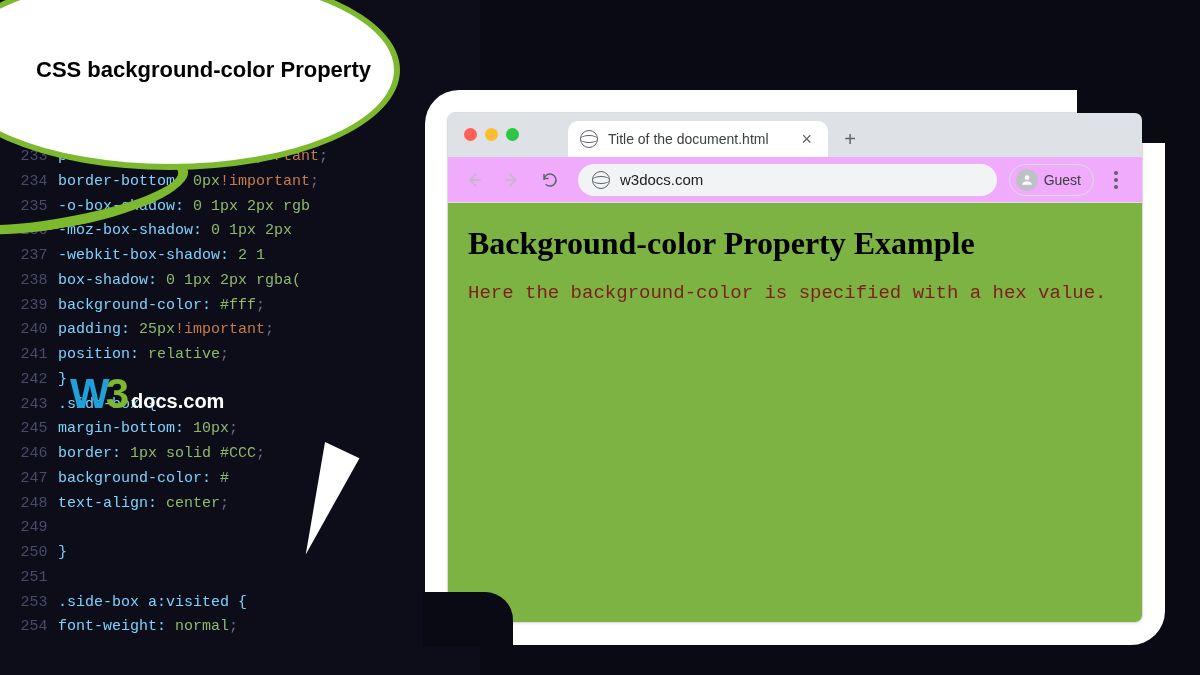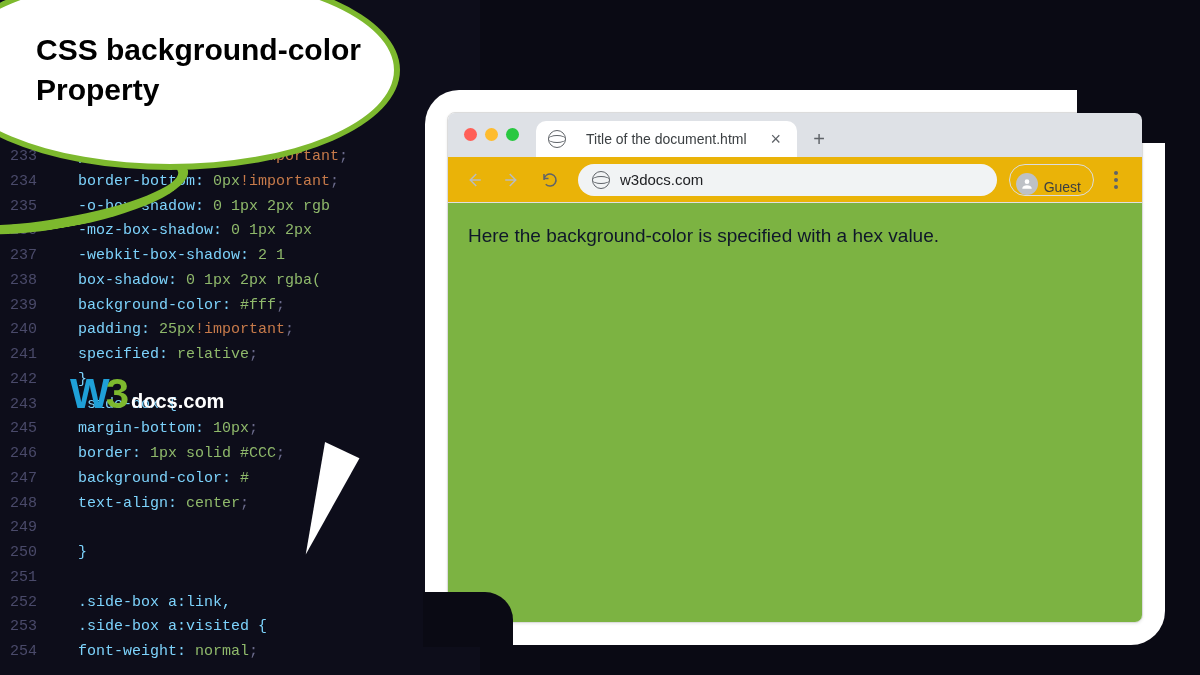--- a/index.html
+++ b/index.html
@@ -23,42 +23,42 @@
       font-family: "Courier New", monospace;
       font-size: 15px;
       line-height: 1.65;
       color: #6a6a8a;
       padding-left: 10px;
       padding-top: 145px;
       filter: blur(0.6px);
       overflow: hidden;
     }
     .code-line { white-space: nowrap; }
-    .ln { display: inline-block; width: 48px; color: #4a4a6a; text-align: left; margin-right: 20px; }
+    .ln { display: inline-block; width: 48px; color: #4a4a6a; text-align: center; margin-right: 0; }
     .kw { color: #7dd3fc; }
     .val { color: #8fb96b; }
     .imp { color: #c77a4a; }
 
     
     .bubble {
       position: absolute;
       left: -60px;
       top: -30px;
       width: 460px;
       height: 200px;
       background: #fff;
       border: 6px solid #7db92e;
       border-radius: 50%;
       display: flex;
       align-items: center;
       padding-left: 90px;
       z-index: 5;
     }
     .bubble-title {
-      font-size: 30px;
+      font-size: 22px;
       font-weight: 800;
       color: #000;
       line-height: 1.35;
       font-family: "Segoe UI", Arial, sans-serif;
     }
     .bubble-inner-ring {
       position: absolute;
       left: -70px;
       top: 158px;
       width: 260px;
@@ -168,28 +168,28 @@
       position: absolute;
       left: 16px;
       top: 15px;
     }
     .tl { width: 13px; height: 13px; border-radius: 50%; }
     .tl-red { background: #ff5f57; }
     .tl-yellow { background: #febc2e; }
     .tl-green { background: #28c840; }
 
     .tab {
-      margin-left: 76px;
+      margin-left: 108px;
       height: 36px;
       background: #fff;
       border-radius: 10px 10px 0 0;
       display: flex;
       align-items: center;
       padding: 0 12px;
-      gap: 20px;
+      gap: 10px;
       min-width: 260px;
     }
     .tab-favicon {
       width: 18px; height: 18px;
       border-radius: 50%;
       border: 1.5px solid #5f6368;
       display: flex; align-items: center; justify-content: center;
       position: relative;
     }
     .tab-favicon::before {
@@ -209,21 +209,21 @@
       color: #5f6368;
       font-size: 20px;
       margin-left: 8px;
       margin-bottom: 4px;
       cursor: pointer;
     }
 
     
     .toolbar {
       height: 46px;
-      background: #eab308;
+      background: #f0abfc;
       border-bottom: 1px solid #e0e0e0;
       display: flex;
       align-items: center;
       padding: 0 10px;
       gap: 6px;
     }
     .nav-btn {
       width: 32px; height: 32px;
       display: flex; align-items: center; justify-content: center;
       color: #5f6368;
@@ -259,21 +259,21 @@
       border-left: none; border-right: none;
       top: 4px; left: -1.5px;
     }
     .omnibox-text { font-size: 15px; color: #202124; }
 
     .guest-chip {
       height: 32px;
       border: 1px solid #dadce0;
       border-radius: 16px;
       display: flex;
-      align-items: flex-end;
+      align-items: center;
       padding: 0 12px 0 6px;
       gap: 6px;
       cursor: pointer;
     }
     .guest-avatar {
       width: 22px; height: 22px;
       background: #bdc1c6;
       border-radius: 50%;
       display: flex; align-items: center; justify-content: center;
     }
@@ -296,48 +296,47 @@
       padding: 22px 20px;
     }
     .vp-heading {
       font-family: "Times New Roman", serif;
       font-size: 32px;
       font-weight: 700;
       color: #000;
       margin-bottom: 20px;
     }
     .vp-text {
-      font-family: Liberation Sans, sans-serif;
+      font-family: Liberation Mono, monospace;
       font-size: 19px;
-      color: #0f172a;
+      color: #7f1d1d;
     }
   </style>
 </head>
 <body>
 
 <div class="code-bg" id="code-bg">
     <div class="code-line"><span class="ln">233</span><span class="kw">padding-bottom:</span> <span class="val">0px</span><span class="imp">!important</span>;</div>
     <div class="code-line"><span class="ln">234</span><span class="kw">border-bottom:</span> <span class="val">0px</span><span class="imp">!important</span>;</div>
     <div class="code-line"><span class="ln">235</span><span class="kw">-o-box-shadow:</span> <span class="val">0 1px 2px rgb</span></div>
     <div class="code-line"><span class="ln">236</span><span class="kw">-moz-box-shadow:</span> <span class="val">0 1px 2px</span></div>
     <div class="code-line"><span class="ln">237</span><span class="kw">-webkit-box-shadow:</span> <span class="val">2 1</span></div>
     <div class="code-line"><span class="ln">238</span><span class="kw">box-shadow:</span> <span class="val">0 1px 2px rgba(</span></div>
     <div class="code-line"><span class="ln">239</span><span class="kw">background-color:</span> <span class="val">#fff</span>;</div>
     <div class="code-line"><span class="ln">240</span><span class="kw">padding:</span> <span class="val">25px</span><span class="imp">!important</span>;</div>
-    <div class="code-line"><span class="ln">241</span><span class="kw">specified:</span> <span class="val">relative</span>;</div>
+    <div class="code-line"><span class="ln">241</span><span class="kw">position:</span> <span class="val">relative</span>;</div>
     <div class="code-line"><span class="ln">242</span><span class="kw">}</span> </div>
     <div class="code-line"><span class="ln">243</span><span class="kw">.side-box {</span> </div>
     <div class="code-line"><span class="ln">245</span><span class="kw">margin-bottom:</span> <span class="val">10px</span>;</div>
     <div class="code-line"><span class="ln">246</span><span class="kw">border:</span> <span class="val">1px solid #CCC</span>;</div>
     <div class="code-line"><span class="ln">247</span><span class="kw">background-color:</span> <span class="val">#</span></div>
     <div class="code-line"><span class="ln">248</span><span class="kw">text-align:</span> <span class="val">center</span>;</div>
     <div class="code-line"><span class="ln">249</span><span class="kw"></span> </div>
     <div class="code-line"><span class="ln">250</span><span class="kw">}</span> </div>
     <div class="code-line"><span class="ln">251</span><span class="kw"></span> </div>
-    <div class="code-line"><span class="ln">252</span><span class="kw">.side-box a:link,</span> </div>
     <div class="code-line"><span class="ln">253</span><span class="kw">.side-box a:visited {</span> </div>
     <div class="code-line"><span class="ln">254</span><span class="kw">font-weight:</span> <span class="val">normal</span>;</div>
   </div>
 
 <div class="bubble-inner-ring"></div>
 <div class="bubble">
   <div class="bubble-title">CSS background-color Property</div>
 </div>
 <div class="tail"></div>
 
@@ -403,17 +402,18 @@
       <div class="menu-btn">
         <span class="menu-dots">
             <span></span>
             <span></span>
             <span></span>
           </span>
       </div>
     </div>
 
     <div class="viewport">
+      <h1 class="vp-heading">Background-color Property Example</h1>
       <p class="vp-text">Here the background-color is specified with a hex value.</p>
     </div>
 
   </div>
 </div>
 
 </body></html>

